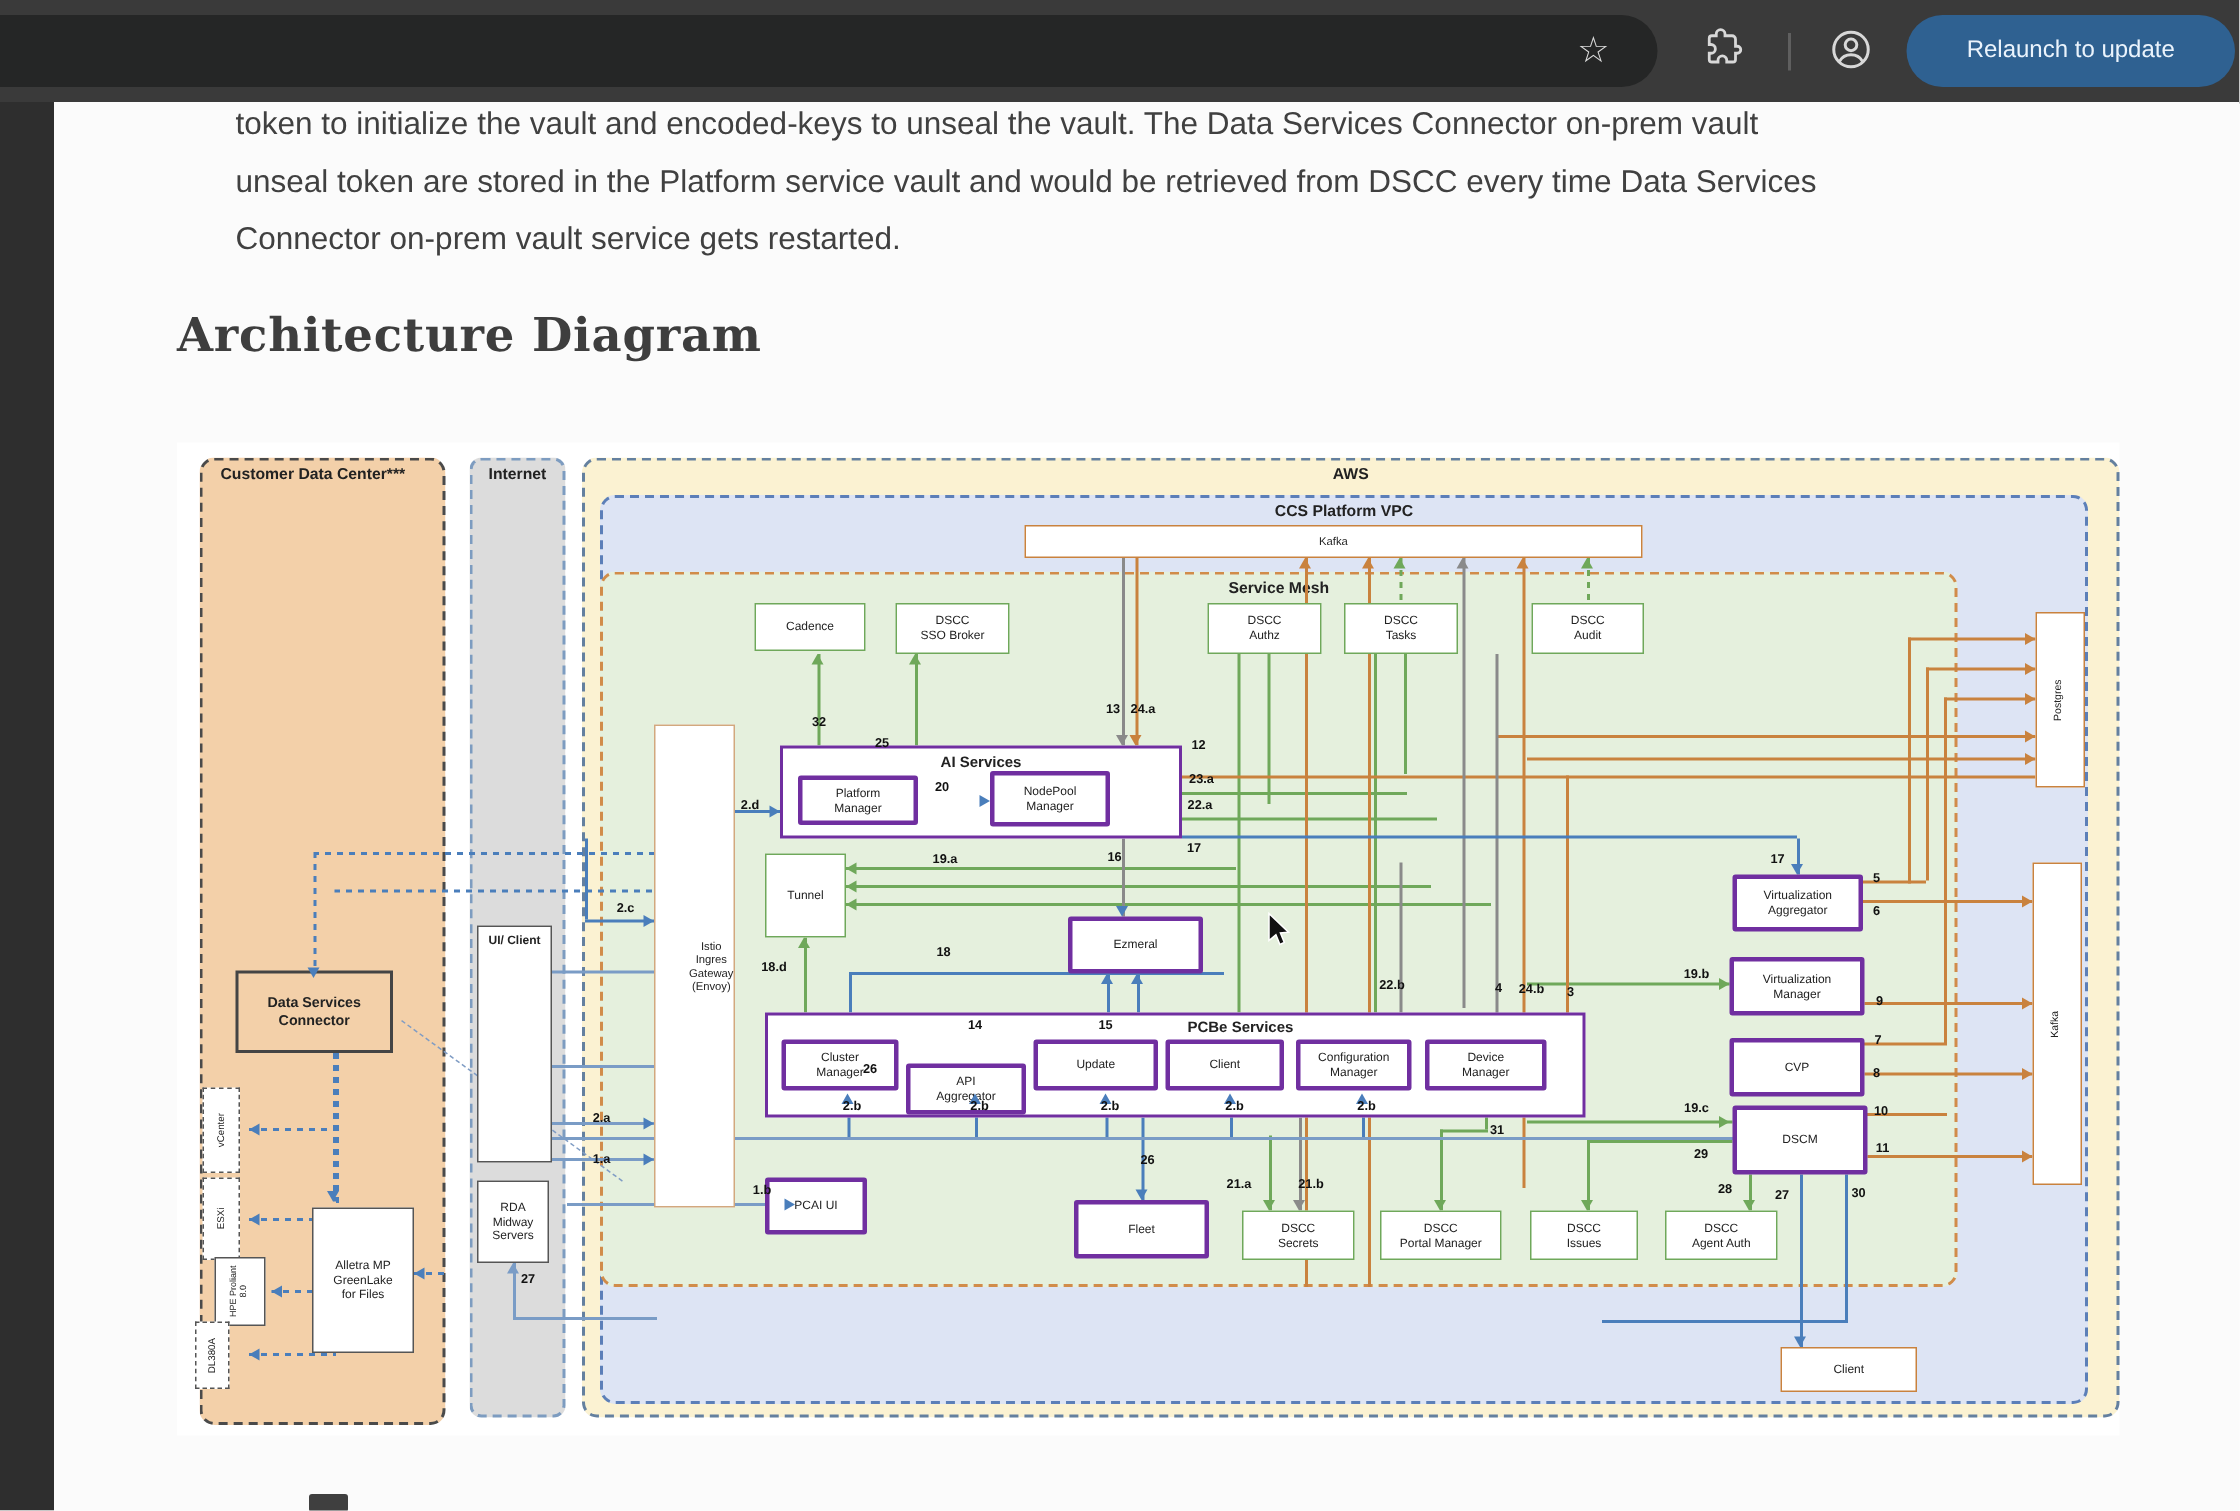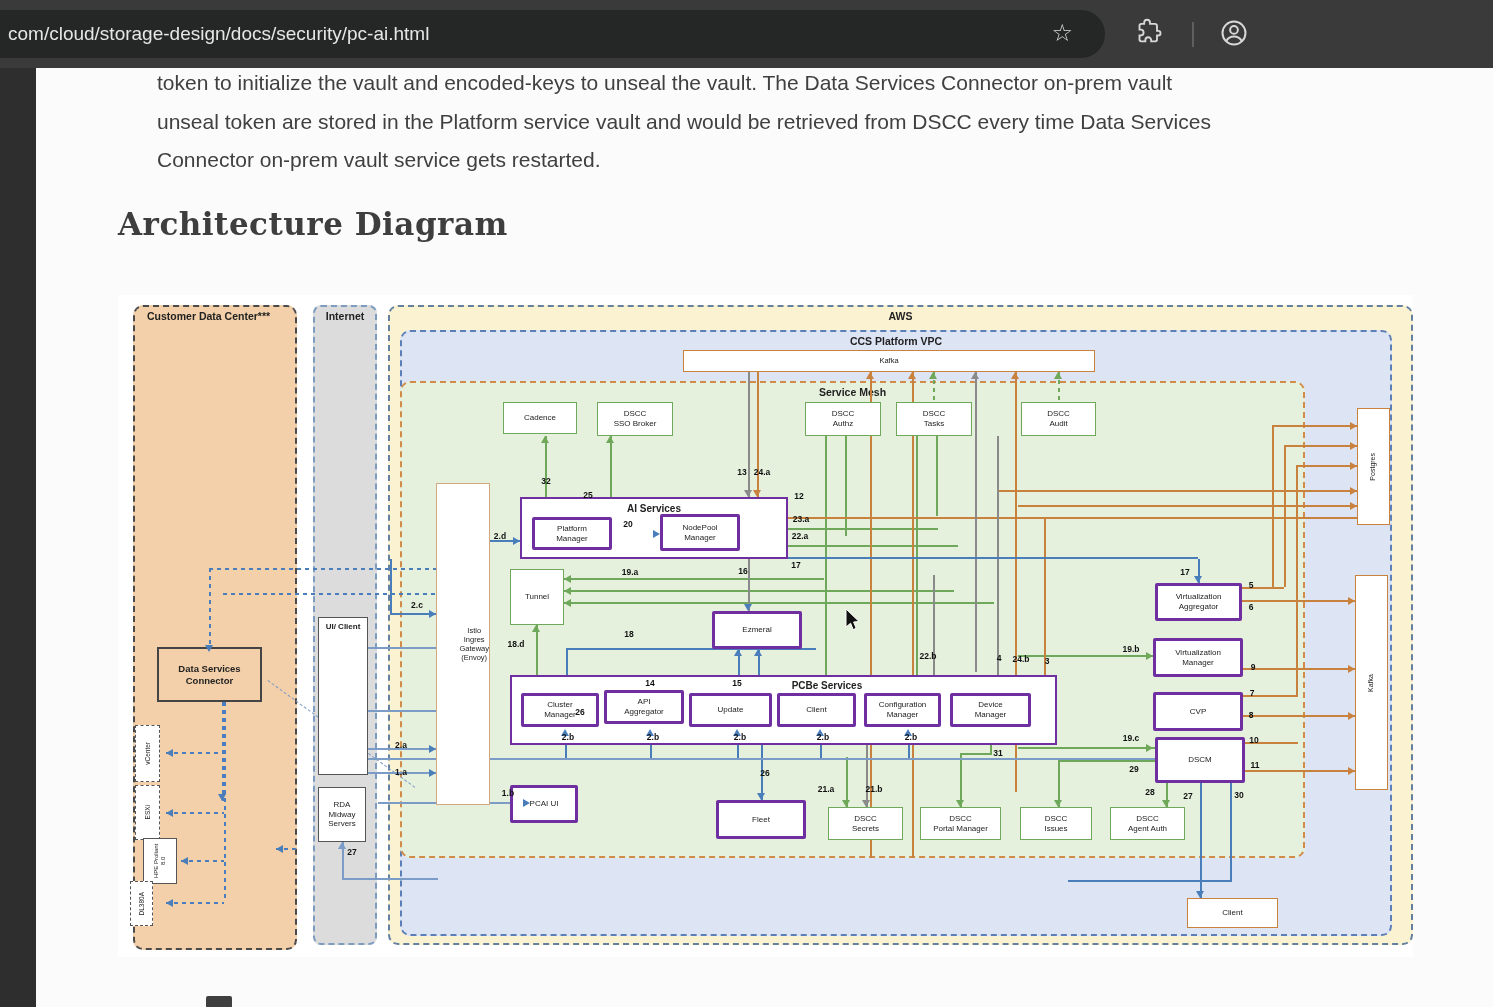--- a/index.html
+++ b/index.html
@@ -51,32 +51,32 @@
   .elb{position:absolute;transform:translate(-50%,-50%);font-size:8.5px;font-weight:700;color:#111;white-space:nowrap;z-index:5;}
   .diag-line{position:absolute;left:150px;top:385px;width:182px;height:0;border-top:1.5px dashed #7f9cc4;
              transform:rotate(36deg);transform-origin:0 0;z-index:2;}
   .cursor{position:absolute;left:843px;top:608px;z-index:50;}
 </style>
 </head>
 <body>
 
 <div class="toolbar">
   <div class="urlbar">
-    <span class="url">com/cloud/storage-design/docs/security/pc-ai.html</span>
     <span class="star">☆</span>
   </div>
   <svg class="tb-icon" style="left:1136px" width="28" height="28" viewBox="0 0 24 24">
     <path d="M19 11h-1V7a2 2 0 0 0-2-2h-4V4a2.5 2.5 0 1 0-5 0v1H4.5A1.5 1.5 0 0 0 3 6.5V10h1a2.5 2.5 0 1 1 0 5H3v3.5A1.5 1.5 0 0 0 4.5 20H8v-1a2.5 2.5 0 1 1 5 0v1h3.5a1.5 1.5 0 0 0 1.5-1.5V15h1a2 2 0 0 0 0-4z" fill="none" stroke="#d8d8d8" stroke-width="1.6"></path>
   </svg>
   <div class="sep"></div>
   <svg class="tb-icon" style="left:1219px" width="30" height="30" viewBox="0 0 24 24">
     <circle cx="12" cy="12" r="9.2" fill="none" stroke="#d8d8d8" stroke-width="1.6"></circle>
     <circle cx="12" cy="9.5" r="3.1" fill="none" stroke="#d8d8d8" stroke-width="1.6"></circle>
     <path d="M5.8 18.4a7.2 7.2 0 0 1 12.4 0" fill="none" stroke="#d8d8d8" stroke-width="1.6"></path>
   </svg>
+  <button class="relaunch">Relaunch to update</button>
 </div>
 <div class="leftstrip"></div>
 
 <div class="page">
   <p class="para">token to initialize the vault and encoded-keys to unseal the vault. The Data Services Connector on-prem vault
 unseal token are stored in the Platform service vault and would be retrieved from DSCC every time Data Services
 Connector on-prem vault service gets restarted.</p>
   <h1 class="heading">Architecture Diagram</h1>
   <div id="diagram">
     <div class="diag-line"></div>
@@ -254,21 +254,21 @@
 Manager</span></div>
       <div class="node k-green" style="left: 392px; top: 274px; width: 54px; height: 56px;"><span>Tunnel</span></div>
       <div class="node k-tan" style="left: 318px; top: 188px; width: 54px; height: 322px; font-size: 7.5px;"><span>Istio
 Ingres
 Gateway
 (Envoy)</span></div>
       <div class="node k-purple" style="left: 594px; top: 316px; width: 90px; height: 38px;"><span>Ezmeral</span></div>
       <div class="node k-pbox pos-topright" style="left: 392px; top: 380px; width: 547px; height: 70px;"><span>PCBe Services</span></div>
       <div class="node k-purple" style="left: 403px; top: 398px; width: 78px; height: 34px;"><span>Cluster
 Manager</span></div>
-      <div class="node k-purple" style="left: 486px; top: 395px; width: 80px; height: 34px;"><span>API
+      <div class="node k-purple" style="left: 486px; top: 414px; width: 80px; height: 34px;"><span>API
 Aggregator</span></div>
       <div class="node k-purple" style="left: 571px; top: 398px; width: 83px; height: 34px;"><span>Update</span></div>
       <div class="node k-purple" style="left: 659px; top: 398px; width: 79px; height: 34px;"><span>Client</span></div>
       <div class="node k-purple" style="left: 746px; top: 398px; width: 77px; height: 34px;"><span>Configuration
 Manager</span></div>
       <div class="node k-purple" style="left: 832px; top: 398px; width: 81px; height: 34px;"><span>Device
 Manager</span></div>
       <div class="node k-purple" style="left: 392px; top: 490px; width: 68px; height: 38px;"><span>PCAI UI</span></div>
       <div class="node k-purple" style="left: 598px; top: 505px; width: 90px; height: 39px;"><span>Fleet</span></div>
       <div class="node k-green" style="left: 710px; top: 512px; width: 75px; height: 33px;"><span>DSCC
@@ -292,20 +292,23 @@
 Connector</span></div>
       <div class="node k-dashed vert" style="left: 17px; top: 430px; width: 25px; height: 57px; font-size: 6.5px;"><span>vCenter</span></div>
       <div class="node k-dashed vert" style="left: 17px; top: 490px; width: 25px; height: 55px; font-size: 6.5px;"><span>ESXi</span></div>
       <div class="node k-plain vert" style="left: 25px; top: 543px; width: 34px; height: 46px; font-size: 6px;"><span>HPE Proliant 8.0</span></div>
       <div class="node k-dashed vert" style="left: 12px; top: 586px; width: 23px; height: 45px; font-size: 6.5px;"><span>DL380A</span></div>
       <div class="node k-plain pos-top" style="left: 200px; top: 322px; width: 50px; height: 158px; font-size: 8px;"><span>UI/
 Client</span></div>
       <div class="node k-plain" style="left: 200px; top: 492px; width: 48px; height: 55px;"><span>RDA
 Midway
 Servers</span></div>
+      <div class="node k-plain" style="left: 90px; top: 510px; width: 68px; height: 97px;"><span>Alletra MP
+GreenLake
+for Files</span></div>
       <span class="elb" style="left: 428px; top: 186px;">32</span>
       <span class="elb" style="left: 470px; top: 200px;">25</span>
       <span class="elb" style="left: 624px; top: 177px;">13</span>
       <span class="elb" style="left: 644px; top: 177px;">24.a</span>
       <span class="elb" style="left: 681px; top: 201px;">12</span>
       <span class="elb" style="left: 683px; top: 224px;">23.a</span>
       <span class="elb" style="left: 682px; top: 241px;">22.a</span>
       <span class="elb" style="left: 678px; top: 270px;">17</span>
       <span class="elb" style="left: 382px; top: 241px;">2.d</span>
       <span class="elb" style="left: 510px; top: 229px;">20</span>

